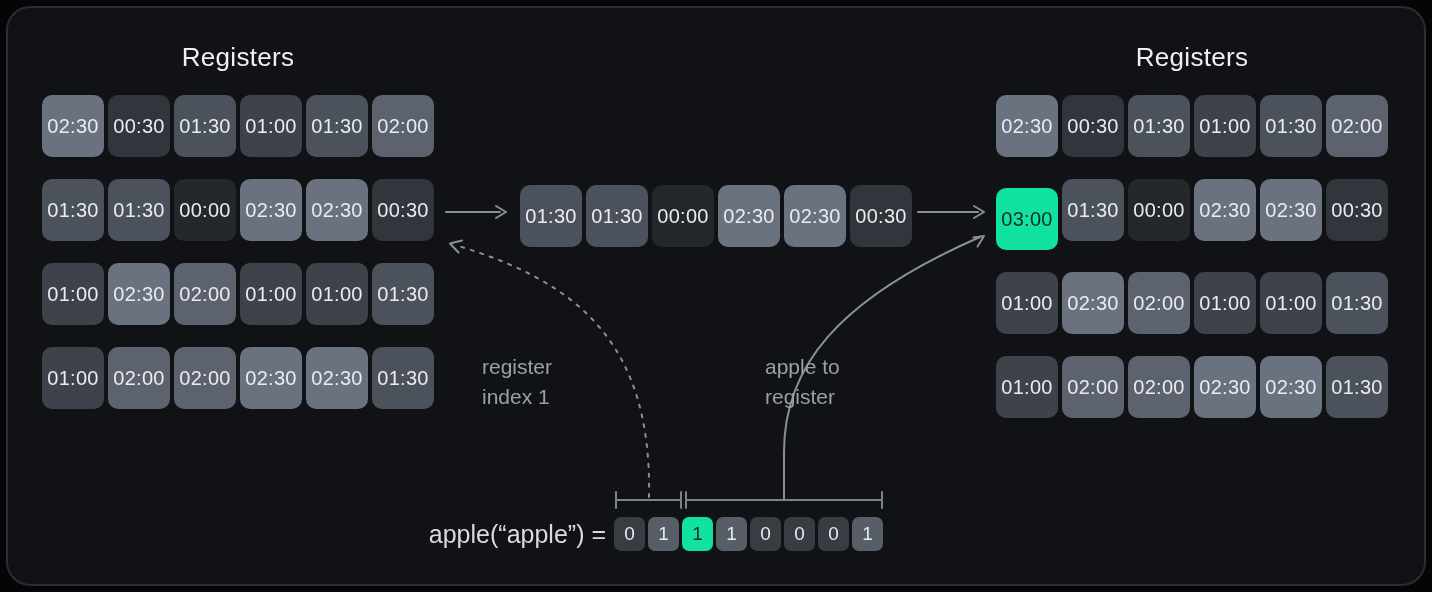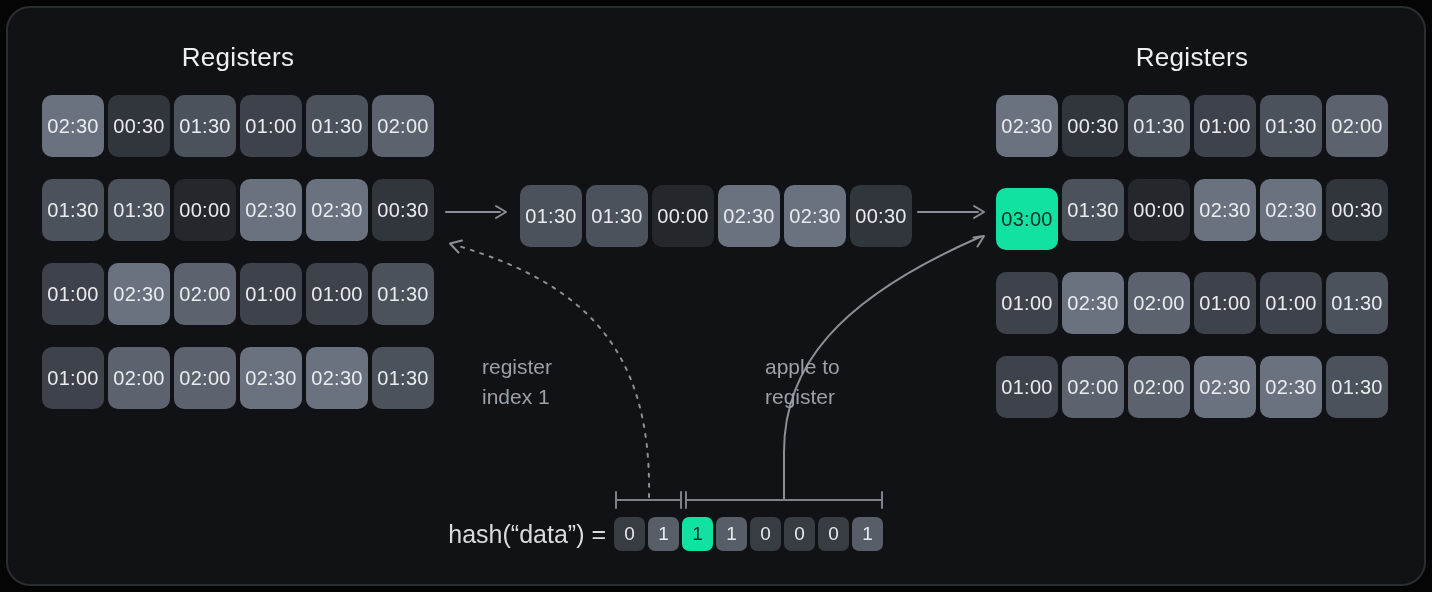--- a/index.html
+++ b/index.html
@@ -146,21 +146,21 @@
 
   <div class="ann-label" style="left:482px;top:352px">
     <div>register</div>
     <div>index 1</div>
   </div>
   <div class="ann-label" style="left:765px;top:352px">
     <div>apple to</div>
     <div>register</div>
   </div>
 
-  <div class="hash-label">hash(“data”) =</div>
+  <div class="hash-label">apple(“apple”) =</div>
   <div class="bits" id="bits">
       <div class="bit" style="background: rgb(56, 60, 67);">0</div>
       <div class="bit" style="background: rgb(88, 94, 103);">1</div>
       <div class="bit" style="background: rgb(18, 226, 161); color: rgb(14, 47, 37);">1</div>
       <div class="bit" style="background: rgb(88, 94, 103);">1</div>
       <div class="bit" style="background: rgb(56, 60, 67);">0</div>
       <div class="bit" style="background: rgb(56, 60, 67);">0</div>
       <div class="bit" style="background: rgb(56, 60, 67);">0</div>
       <div class="bit" style="background: rgb(88, 94, 103);">1</div>
     </div>

